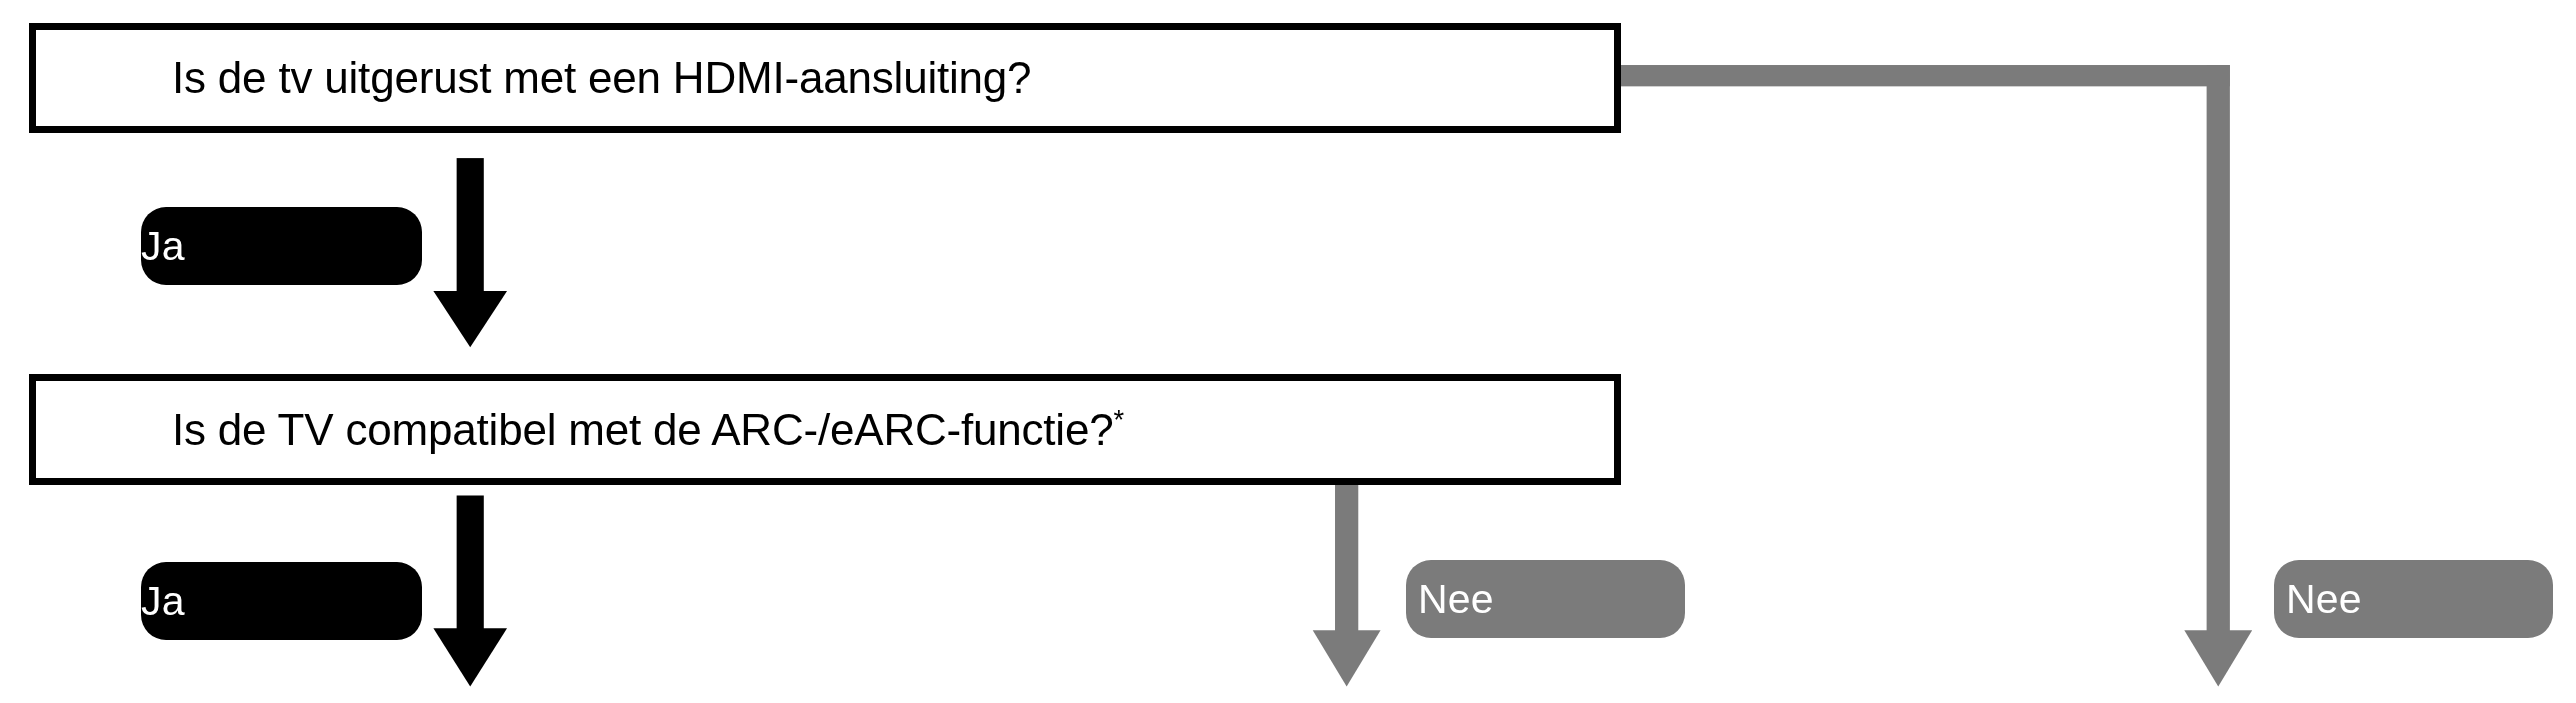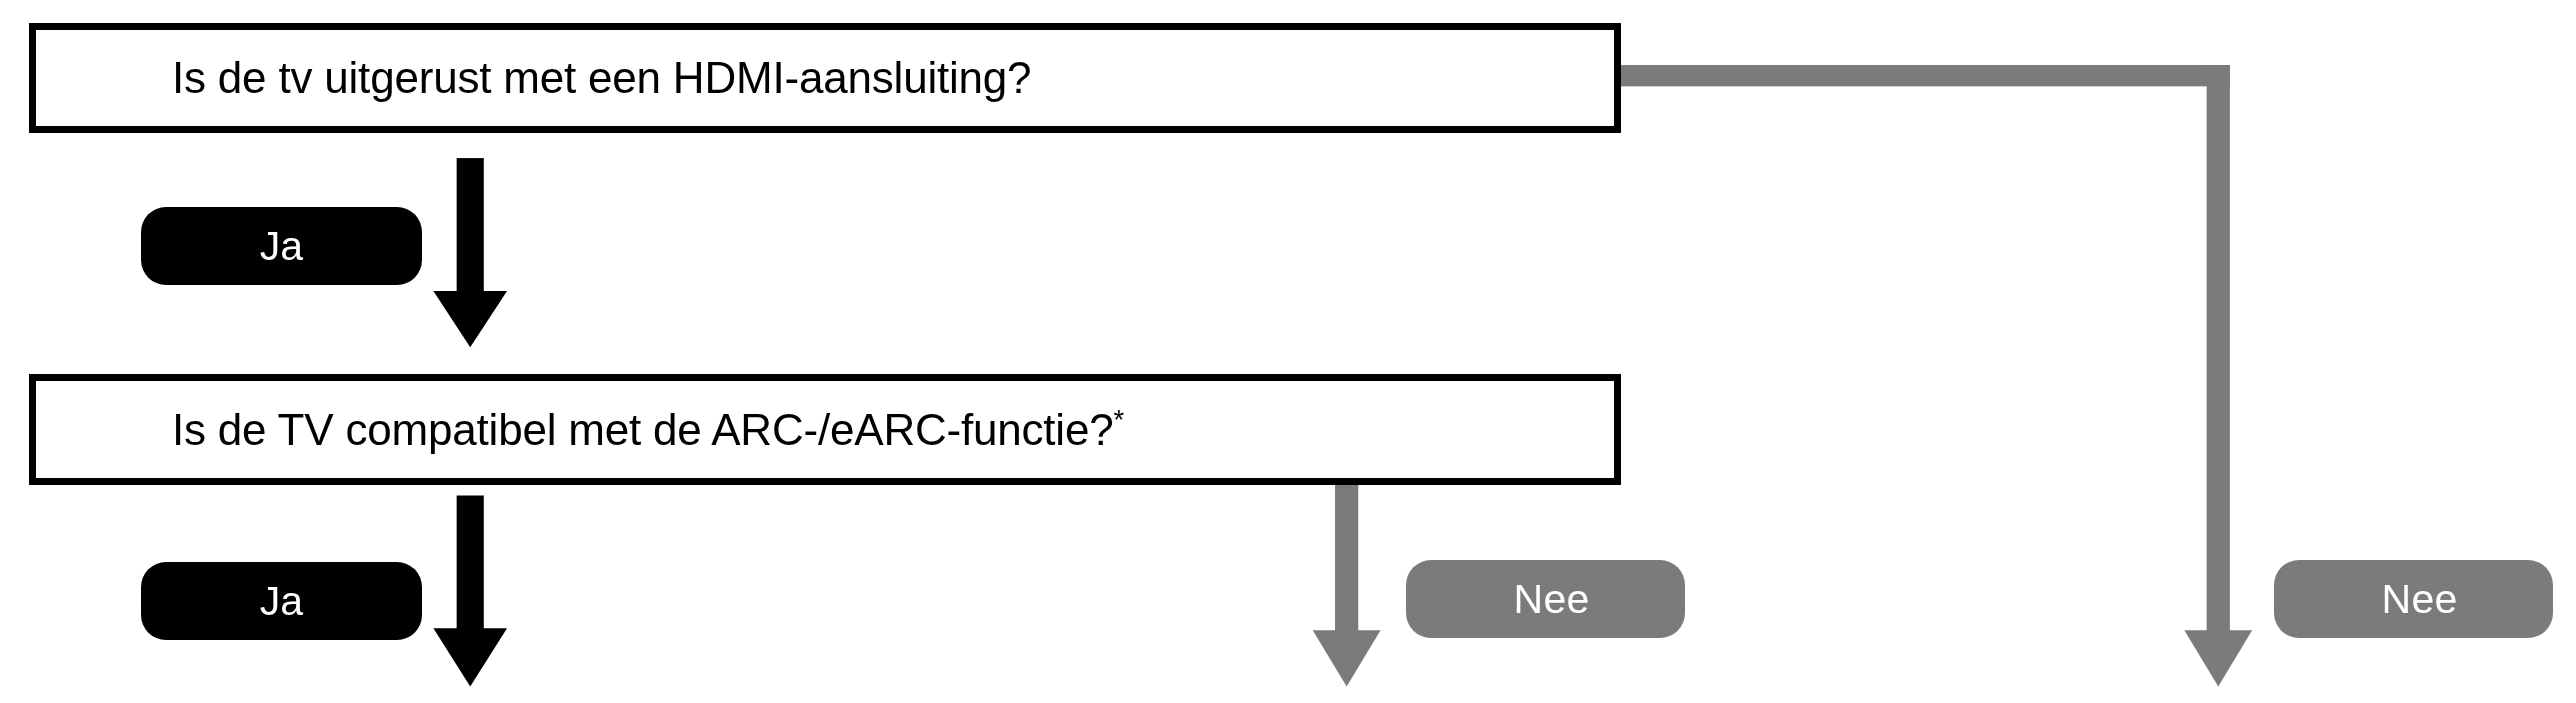--- a/index.html
+++ b/index.html
@@ -47,21 +47,21 @@
 
   
   .pill {
     position: absolute;
     box-sizing: border-box;
     height: 78px;
     width: 281px;
     border-radius: 25px;
     display: flex;
     align-items: center;
-    justify-content: center;
+    justify-content: flex-start;
     color: #ffffff;
     font-size: 41px;
     line-height: 1;
     letter-spacing: 0.2px;
   }
   .pill-yes { background: #000000; }
   .pill-no  { background: #7b7b7b; padding-left: 12px; }
 
   #pill-ja-1 { left: 141px;  top: 207px; }
   #pill-ja-2 { left: 141px;  top: 562px; }

